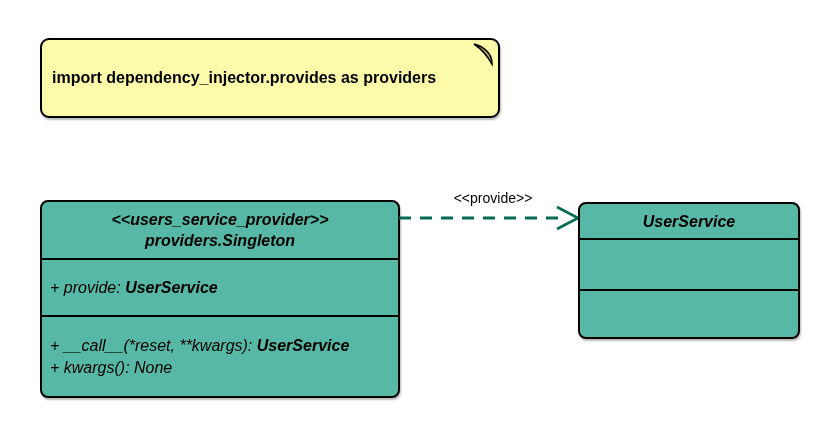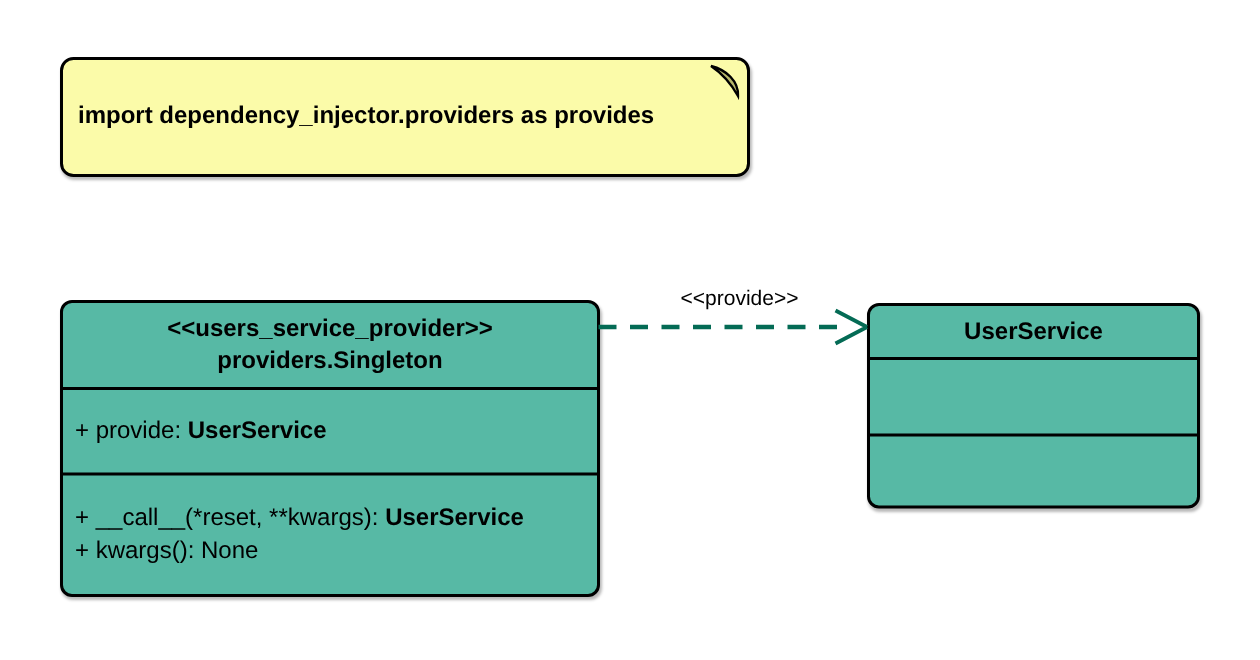--- a/index.html
+++ b/index.html
@@ -51,20 +51,21 @@
   .uml-class {
     position: absolute;
     background: #57B9A5;
     border: 2.5px solid #000000;
     border-radius: 8px;
     box-sizing: border-box;
     box-shadow: 1px 2px 2px rgba(0,0,0,0.28);
     display: flex;
     flex-direction: column;
     overflow: hidden;
+    font-style: italic;
   }
   .provider-class {
     left: 40px;
     top: 200px;
     width: 360px;
     height: 198px;
   }
   .service-class {
     left: 578px;
     top: 202px;
@@ -117,21 +118,21 @@
     font-size: 14px;
     white-space: nowrap;
   }
 </style>
 </head>
 <body>
 
 <div class="canvas">
 
   <div class="note">
-    <span class="note-text">import dependency_injector.providers as provides</span>
+    <span class="note-text">import dependency_injector.provides as providers</span>
     <svg class="note-fold" viewBox="0 0 26 26" aria-hidden="true">
       <path d="M3,3 C9,7 16,14 21,23 C21.5,13 13,5.5 3,3 Z" fill="#B8B86A" stroke="#000000" stroke-width="1.6"></path>
     </svg>
   </div>
 
   <div class="uml-class provider-class">
     <div class="uml-header">
       <span>&lt;&lt;users_service_provider&gt;&gt;</span>
       <span>providers.Singleton</span>
     </div>

